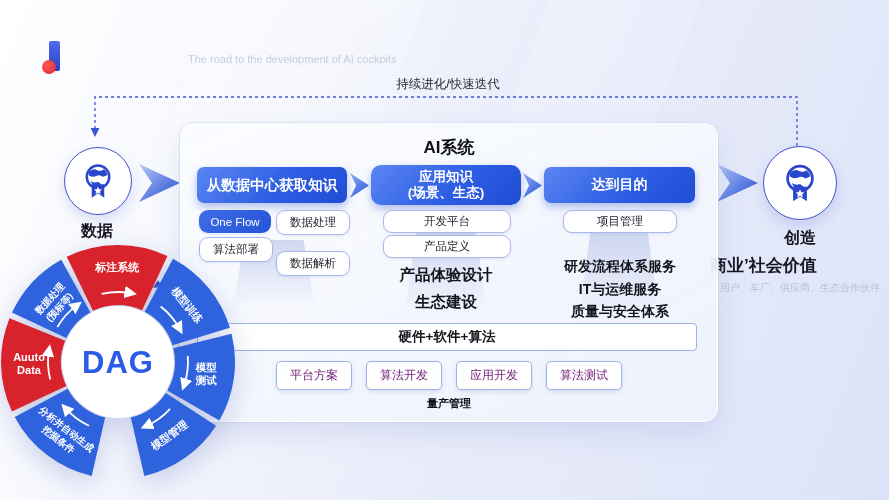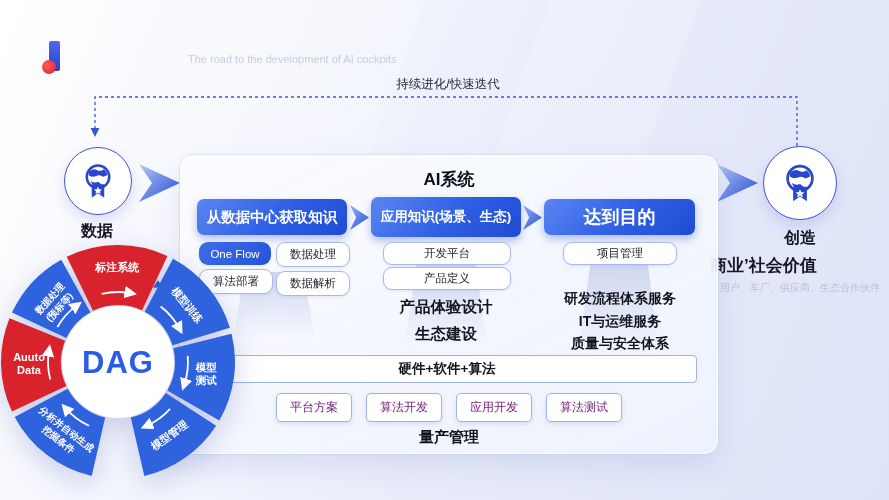--- a/index.html
+++ b/index.html
@@ -30,30 +30,30 @@
   .node-right{left:763px;top:146px;width:72px;height:72px;}
   .data-label{position:absolute;left:56px;top:221px;width:82px;text-align:center;font-size:16px;font-weight:bold;color:#15151f;}
   .value-line1{position:absolute;left:740px;top:228px;width:120px;text-align:center;font-size:16px;font-weight:bold;color:#15151f;}
   .value-line2{position:absolute;left:710px;top:254px;width:180px;text-align:left;font-size:17px;font-weight:bold;color:#15151f;}
   .value-caption{position:absolute;left:707px;top:281px;width:186px;text-align:center;font-size:10px;color:#b9bfd6;}
 
   
   .ai-box{position:absolute;left:180px;top:123px;width:536px;height:297px;border-radius:14px;
     background:linear-gradient(155deg,rgba(251,252,255,.96),rgba(238,242,252,.92));
     border:1px solid rgba(255,255,255,.95);
-    box-shadow:0 12px 28px rgba(110,130,200,.18), 0 0 0 1px rgba(210,218,242,.6);margin-top:32px;}
+    box-shadow:0 12px 28px rgba(110,130,200,.18), 0 0 0 1px rgba(210,218,242,.6);}
   .ai-title{position:absolute;left:0;top:12px;width:536px;text-align:center;font-size:17px;font-weight:bold;color:#101018;}
 
   .hdr{position:absolute;display:flex;align-items:center;justify-content:center;text-align:center;
     color:#fff;font-weight:bold;border-radius:7px;
     background:linear-gradient(135deg,#5a86f2 0%,#2e5ee4 55%,#1f4cd2 100%);
     box-shadow:0 4px 9px rgba(40,80,200,.35);}
   .hdr1{left:16px;top:43px;width:150px;height:36px;font-size:14.5px;}
-  .hdr2{left:190px;top:41px;width:150px;height:40px;font-size:13.5px;line-height:1.18;}
-  .hdr3{left:363px;top:43px;width:151px;height:36px;font-size:18px;}
+  .hdr2{left:190px;top:41px;width:150px;height:40px;font-size:13.5px;line-height:1.18;flex-direction:column;border-radius:10px;}
+  .hdr3{left:363px;top:43px;width:151px;height:36px;font-size:14px;}
   .mini-arrow{position:absolute;width:19px;height:25px;
     background:linear-gradient(135deg,#93aff5,#2553d6);
     clip-path:polygon(0 0,100% 50%,0 100%,32% 50%);}
   .ma1{left:169px;top:49px;} .ma2{left:342px;top:49px;}
 
   .chip{position:absolute;display:flex;align-items:center;justify-content:center;
     background:#fff;border:1px solid #a9b8ec;border-radius:9px;font-size:11.5px;color:#23232e;
     box-shadow:0 1px 3px rgba(120,140,200,.18);}
   .chip.primary{background:linear-gradient(135deg,#3f6ee8,#2553d6);color:#fff;border:none;}
 
@@ -64,21 +64,21 @@
   .oc1{left:2px;top:147px;width:182px;font-size:15px;}
   .oc2{left:180px;top:137px;width:170px;font-size:15.5px;line-height:1.75;}
   .oc3{left:350px;top:131px;width:178px;font-size:14px;line-height:1.62;}
 
   .hw-bar{position:absolute;left:16px;top:199px;width:498px;height:26px;background:#fff;
     border:1px solid #9fb2ea;border-radius:4px;display:flex;align-items:center;justify-content:center;
     font-size:13.5px;font-weight:bold;color:#15151d;}
   .proc-row{position:absolute;left:0;top:237px;width:536px;display:flex;justify-content:center;gap:14px;}
   .proc-btn{background:#fff;border:1px solid #9fb2ea;border-radius:5px;padding:5px 13px;font-size:12px;
     color:#701a75;box-shadow:0 2px 4px rgba(120,140,200,.22);}
-  .footer-label{position:absolute;left:0;top:272px;width:536px;text-align:center;font-size:15px;font-weight:bold;color:#101018;}
+  .footer-label{position:absolute;left:0;top:272px;width:536px;text-align:center;font-size:11px;font-weight:bold;color:#101018;}
 
   
   .wheel-svg{position:absolute;left:-4px;top:240px;width:244px;height:244px;
     filter:drop-shadow(0 8px 14px rgba(60,80,170,.25));}
 </style>
 </head>
 <body>
 
 <div class="stage">
   <div class="streak s1"></div>
@@ -151,21 +151,21 @@
 
     <div class="chip primary" style="left:18px;top:86px;width:72px;height:23px;">
       <span>One Flow</span>
       </div>
     <div class="chip" style="left:95px;top:86px;width:72px;height:23px;">
       <span>数据处理</span>
       </div>
     <div class="chip" style="left:18px;top:113px;width:72px;height:23px;font-family:Liberation Mono, monospace;">
       <span>算法部署</span>
       </div>
-    <div class="chip" style="left:95px;top:115px;width:72px;height:23px;">
+    <div class="chip" style="left:95px;top:127px;width:72px;height:23px;">
       <span>数据解析</span>
       </div>
 
     <div class="chip" style="left:202px;top:86px;width:126px;height:21px;">
       <span>开发平台</span>
       </div>
     <div class="chip" style="left:202px;top:111px;width:126px;height:21px;">
       <span>产品定义</span>
       </div>
 

